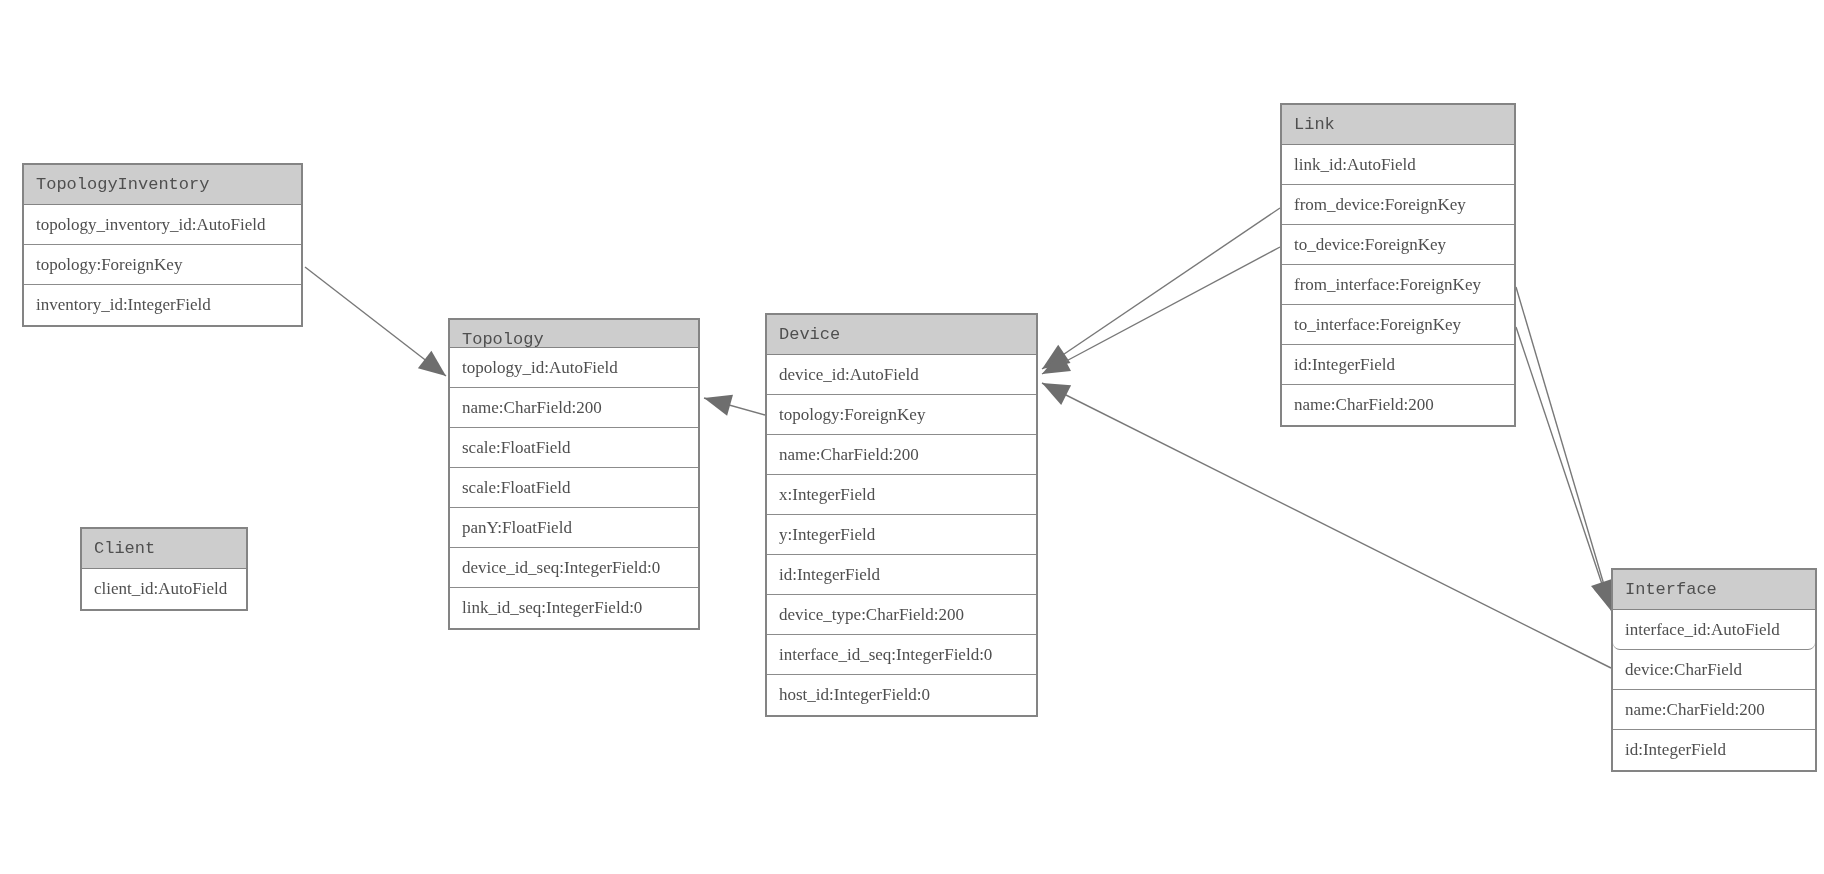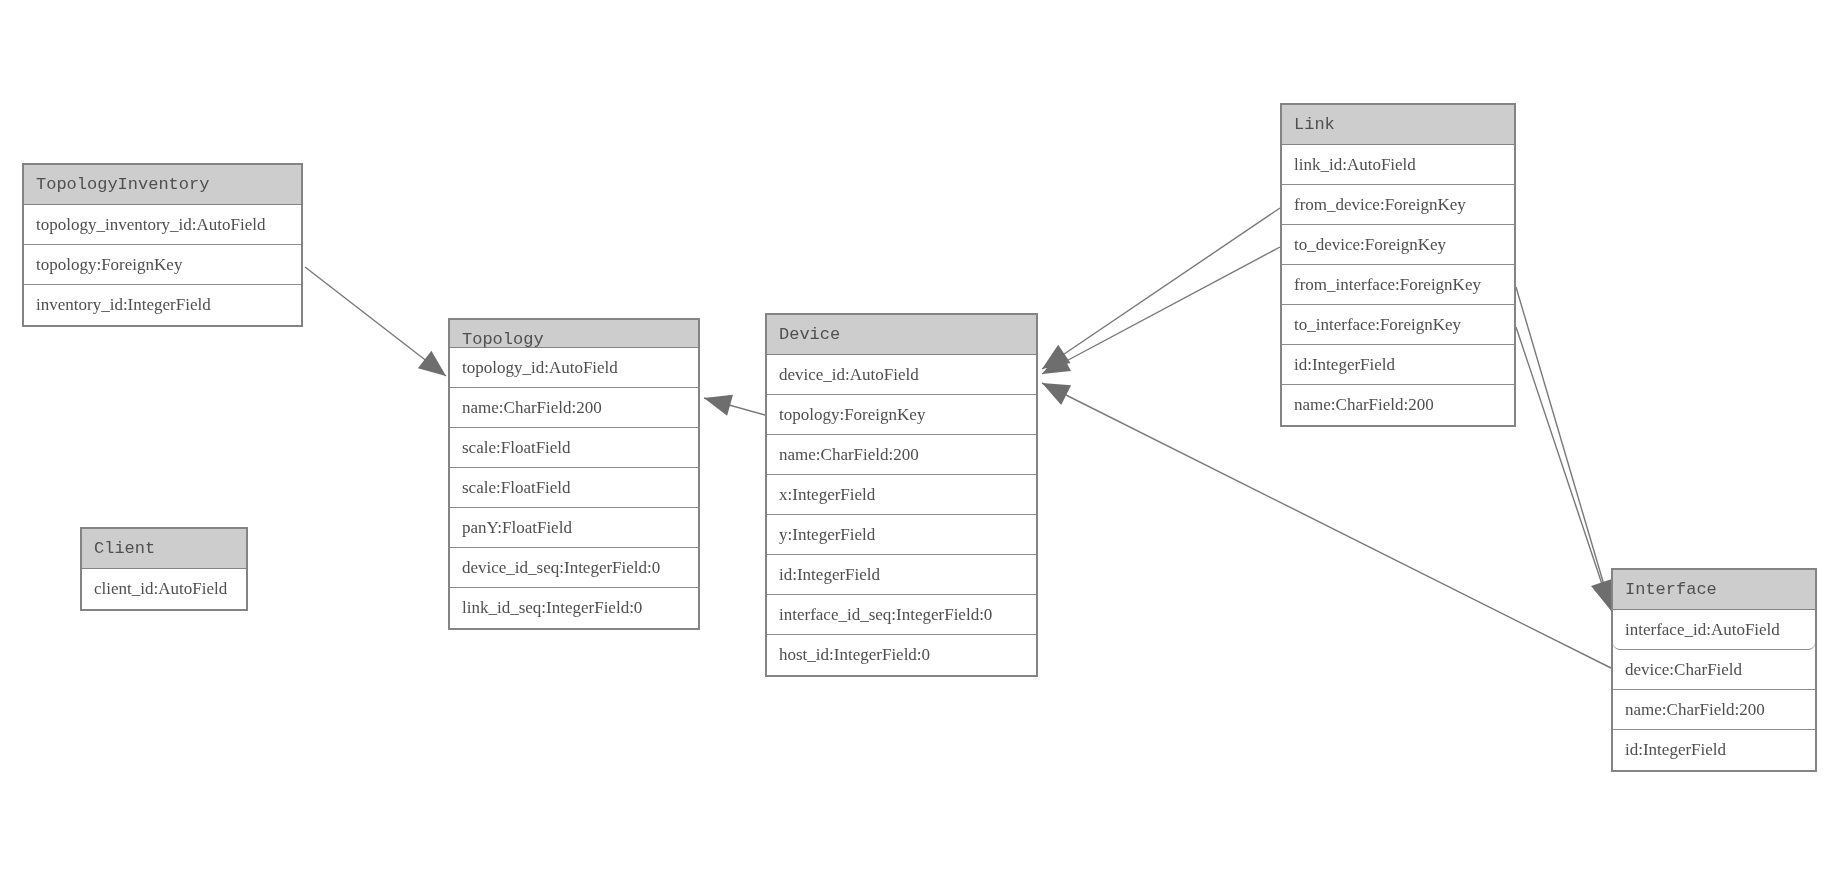--- a/index.html
+++ b/index.html
@@ -115,20 +115,21 @@
         <div class="tbl-row" style="height: 40px; line-height: 40px;">client_id:AutoField</div>
       </div>
       <div class="tbl" style="left: 765px; top: 313px; width: 273px;">
         <div class="tbl-header" style="height: 40px; line-height: 40px;">Device</div>
         <div class="tbl-row" style="height: 40px; line-height: 40px;">device_id:AutoField</div>
         <div class="tbl-row" style="height: 40px; line-height: 40px;">topology:ForeignKey</div>
         <div class="tbl-row" style="height: 40px; line-height: 40px;">name:CharField:200</div>
         <div class="tbl-row" style="height: 40px; line-height: 40px;">x:IntegerField</div>
         <div class="tbl-row" style="height: 40px; line-height: 40px;">y:IntegerField</div>
         <div class="tbl-row" style="height: 40px; line-height: 40px;">id:IntegerField</div>
+        <div class="tbl-row" style="height: 40px; line-height: 40px;">device_type:CharField:200</div>
         <div class="tbl-row" style="height: 40px; line-height: 40px;">interface_id_seq:IntegerField:0</div>
         <div class="tbl-row" style="height: 40px; line-height: 40px;">host_id:IntegerField:0</div>
       </div>
       <div class="tbl" style="left: 1280px; top: 103px; width: 236px;">
         <div class="tbl-header" style="height: 40px; line-height: 40px;">Link</div>
         <div class="tbl-row" style="height: 40px; line-height: 40px;">link_id:AutoField</div>
         <div class="tbl-row" style="height: 40px; line-height: 40px;">from_device:ForeignKey</div>
         <div class="tbl-row" style="height: 40px; line-height: 40px;">to_device:ForeignKey</div>
         <div class="tbl-row" style="height: 40px; line-height: 40px;">from_interface:ForeignKey</div>
         <div class="tbl-row" style="height: 40px; line-height: 40px;">to_interface:ForeignKey</div>

